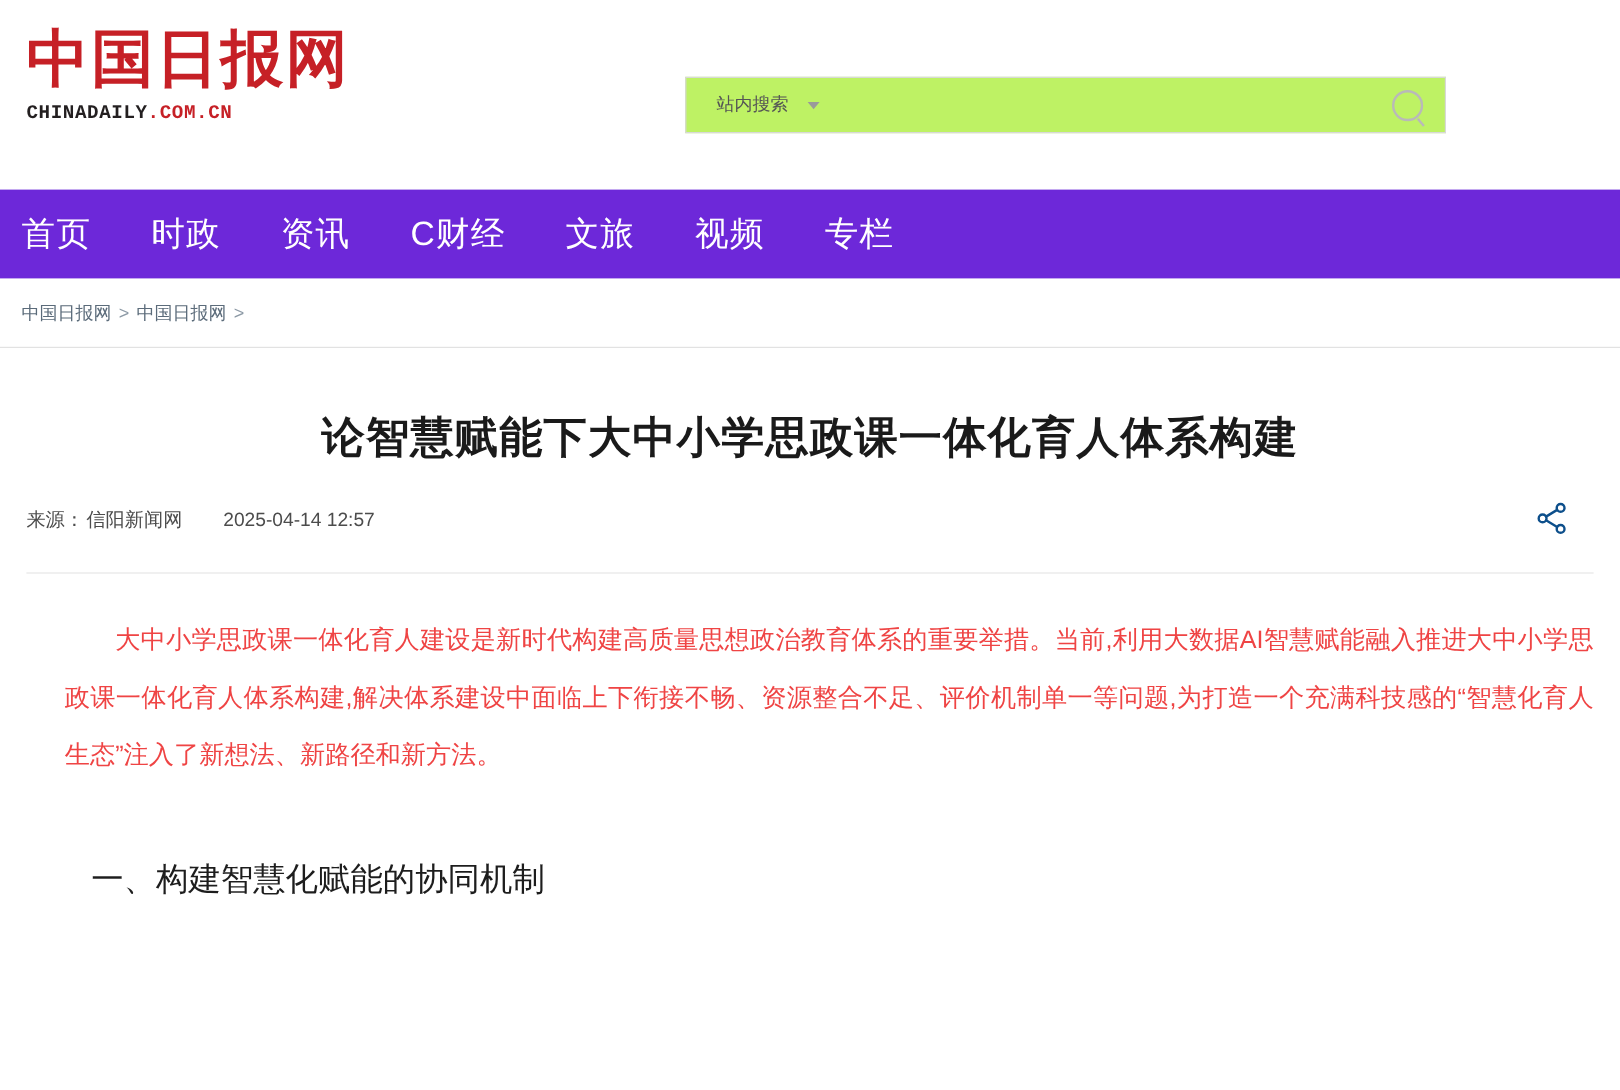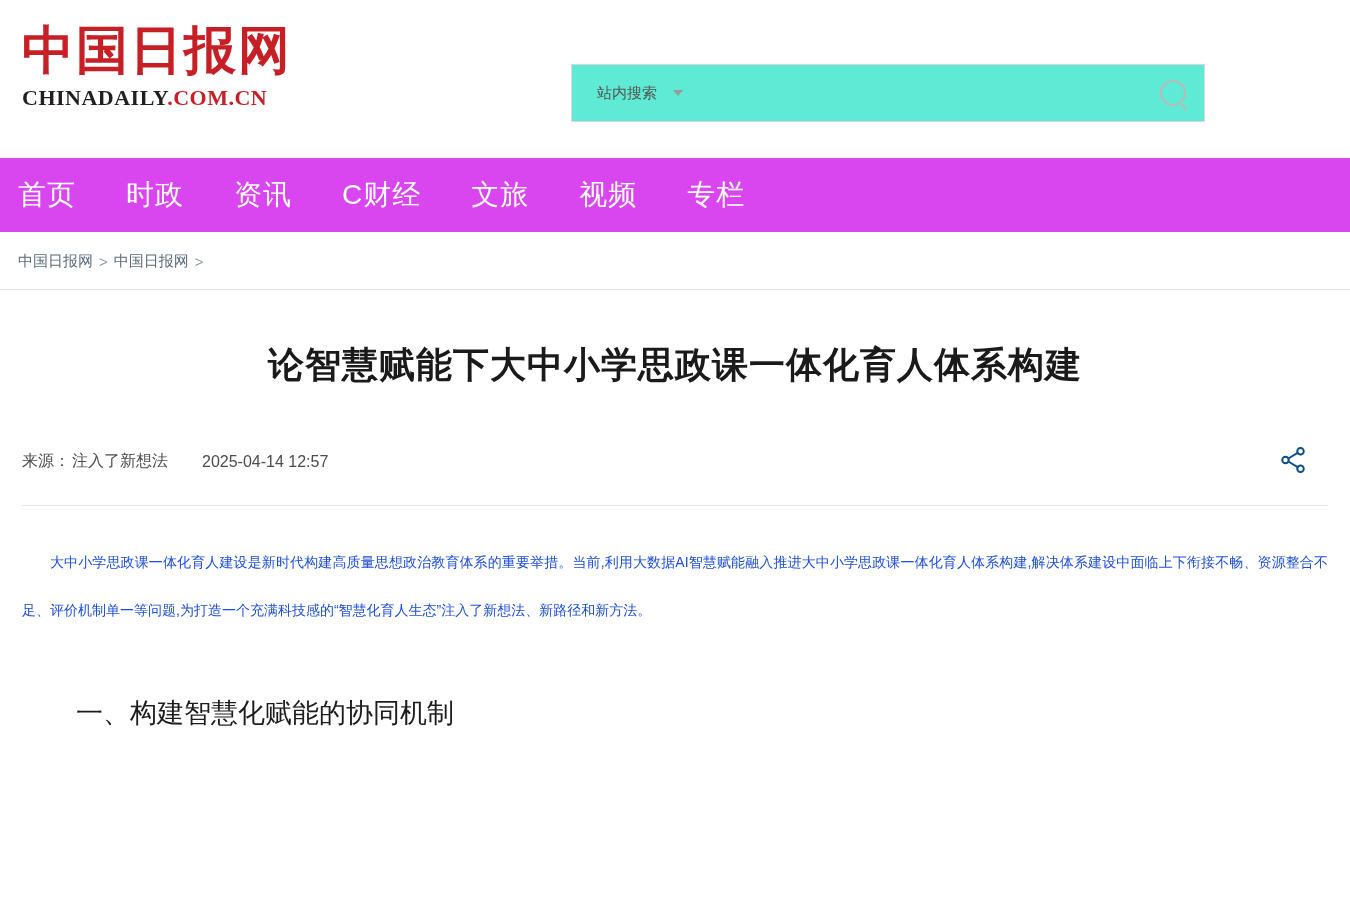--- a/index.html
+++ b/index.html
@@ -32,37 +32,37 @@
     font-family: "Liberation Serif", "DejaVu Serif", serif;
     font-size: 52px;
     font-weight: bold;
     color: #c62026;
     letter-spacing: 2px;
     line-height: 1.1;
     white-space: nowrap;
   }
   .brand-en {
     margin-top: 6px;
-    font-family: Liberation Serif, serif;
-    font-size: 22px;
+    font-family: Liberation Mono, monospace;
+    font-size: 16px;
     font-weight: bold;
     letter-spacing: 0.5px;
     color: #231f20;
     white-space: nowrap;
   }
   .brand-en .dot-red { color: #c62026; }
 
   .search-wrap {
     position: absolute;
     left: 571px;
     top: 64px;
     width: 634px;
-    height: 58px;
+    height: 47px;
     border: 1px solid #d8d8d8;
-    background: #5eead4;
+    background: #bef264;
     box-sizing: border-box;
     display: flex;
     align-items: center;
   }
   .search-select {
     display: flex;
     align-items: center;
     gap: 16px;
     margin-left: 25px;
     color: #555;
@@ -109,21 +109,21 @@
     content: "";
     position: absolute;
     width: 2px; height: 8px;
     background: #b9b9b9;
     right: -1px; bottom: -7px;
     transform: rotate(-40deg);
   }
 
   
   .main-nav {
-    background: #d946ef;
+    background: #6d28d9;
     height: 74px;
     display: flex;
     align-items: center;
   }
   .nav-item {
     color: #ffffff;
     font-size: 28px;
     letter-spacing: 1px;
     text-decoration: none;
     cursor: pointer;
@@ -163,21 +163,21 @@
     margin: 52px 0 0 0;
     text-align: center;
     font-size: 36px;
     font-weight: bold;
     color: #1a1a1a;
     letter-spacing: 1px;
     line-height: 1.3;
     font-family: "Liberation Sans", "DejaVu Sans", sans-serif;
   }
   .meta-row {
-    margin-top: 58px;
+    margin-top: 30px;
     display: flex;
     align-items: center;
     font-size: 16px;
     color: #4c4c4c;
     position: relative;
     height: 30px;
   }
   .meta-source-label { color: #4c4c4c; }
   .meta-source { margin-left: 2px; color: #4c4c4c; }
   .meta-time { margin-left: 34px; color: #4c4c4c; }
@@ -189,25 +189,26 @@
   }
 
   hr.meta-divider {
     border: none;
     border-top: 1px solid #e6e6e6;
     margin: 28px 0 0 0;
   }
 
   .body-text {
     margin-top: 32px;
-    font-size: 14px;
+    font-size: 21px;
     line-height: 48px;
-    color: #1d4ed8;
+    color: #ef4444;
     text-align: justify;
     font-family: "Liberation Sans", "DejaVu Sans", sans-serif;
+    margin-left: 32px;
   }
   .body-text p { margin: 0; text-indent: 2em; }
   .section-heading {
     margin-top: 58px;
     font-size: 27px;
     line-height: 42px;
     color: #1d1d1d;
     text-indent: 2em;
     font-family: "Liberation Sans", "DejaVu Sans", sans-serif;
   }
@@ -252,21 +253,21 @@
 </div>
 
 <hr class="divider">
 
 <div class="article">
 
   <h1 class="article-title">论智慧赋能下大中小学思政课一体化育人体系构建</h1>
 
   <div class="meta-row">
     <span class="meta-source-label">来源：</span>
-    <span class="meta-source">注入了新想法</span>
+    <span class="meta-source">信阳新闻网</span>
     <span class="meta-time">2025-04-14 12:57</span>
 
     <span class="share-icon">
       <svg width="30" height="30" viewBox="0 0 24 24" fill="none" stroke="#0d4f8b" stroke-width="1.6" stroke-linecap="round" stroke-linejoin="round">
         <circle cx="18" cy="5" r="2.6"></circle>
         <circle cx="6" cy="12" r="2.6"></circle>
         <circle cx="18" cy="19" r="2.6"></circle>
         <line x1="8.3" y1="10.8" x2="15.7" y2="6.3"></line>
         <line x1="8.3" y1="13.2" x2="15.7" y2="17.7"></line>
       </svg>

